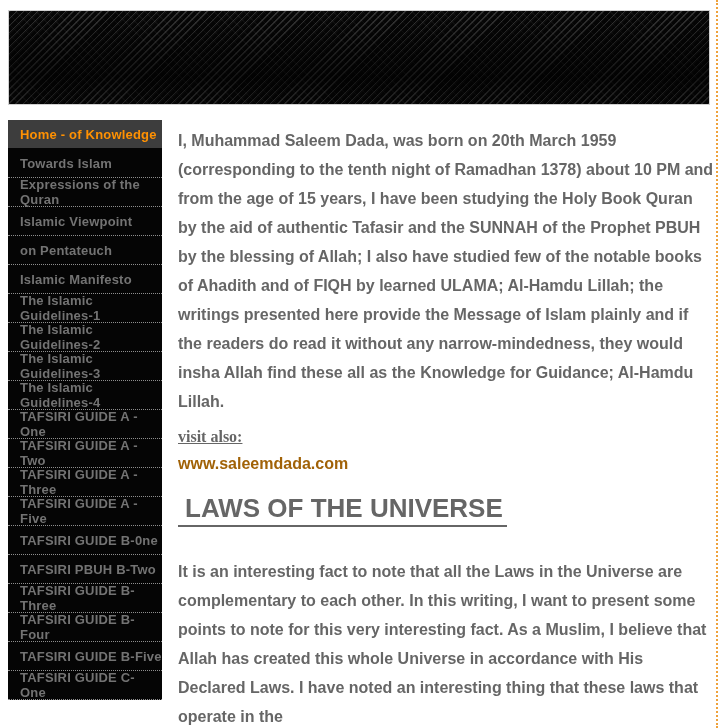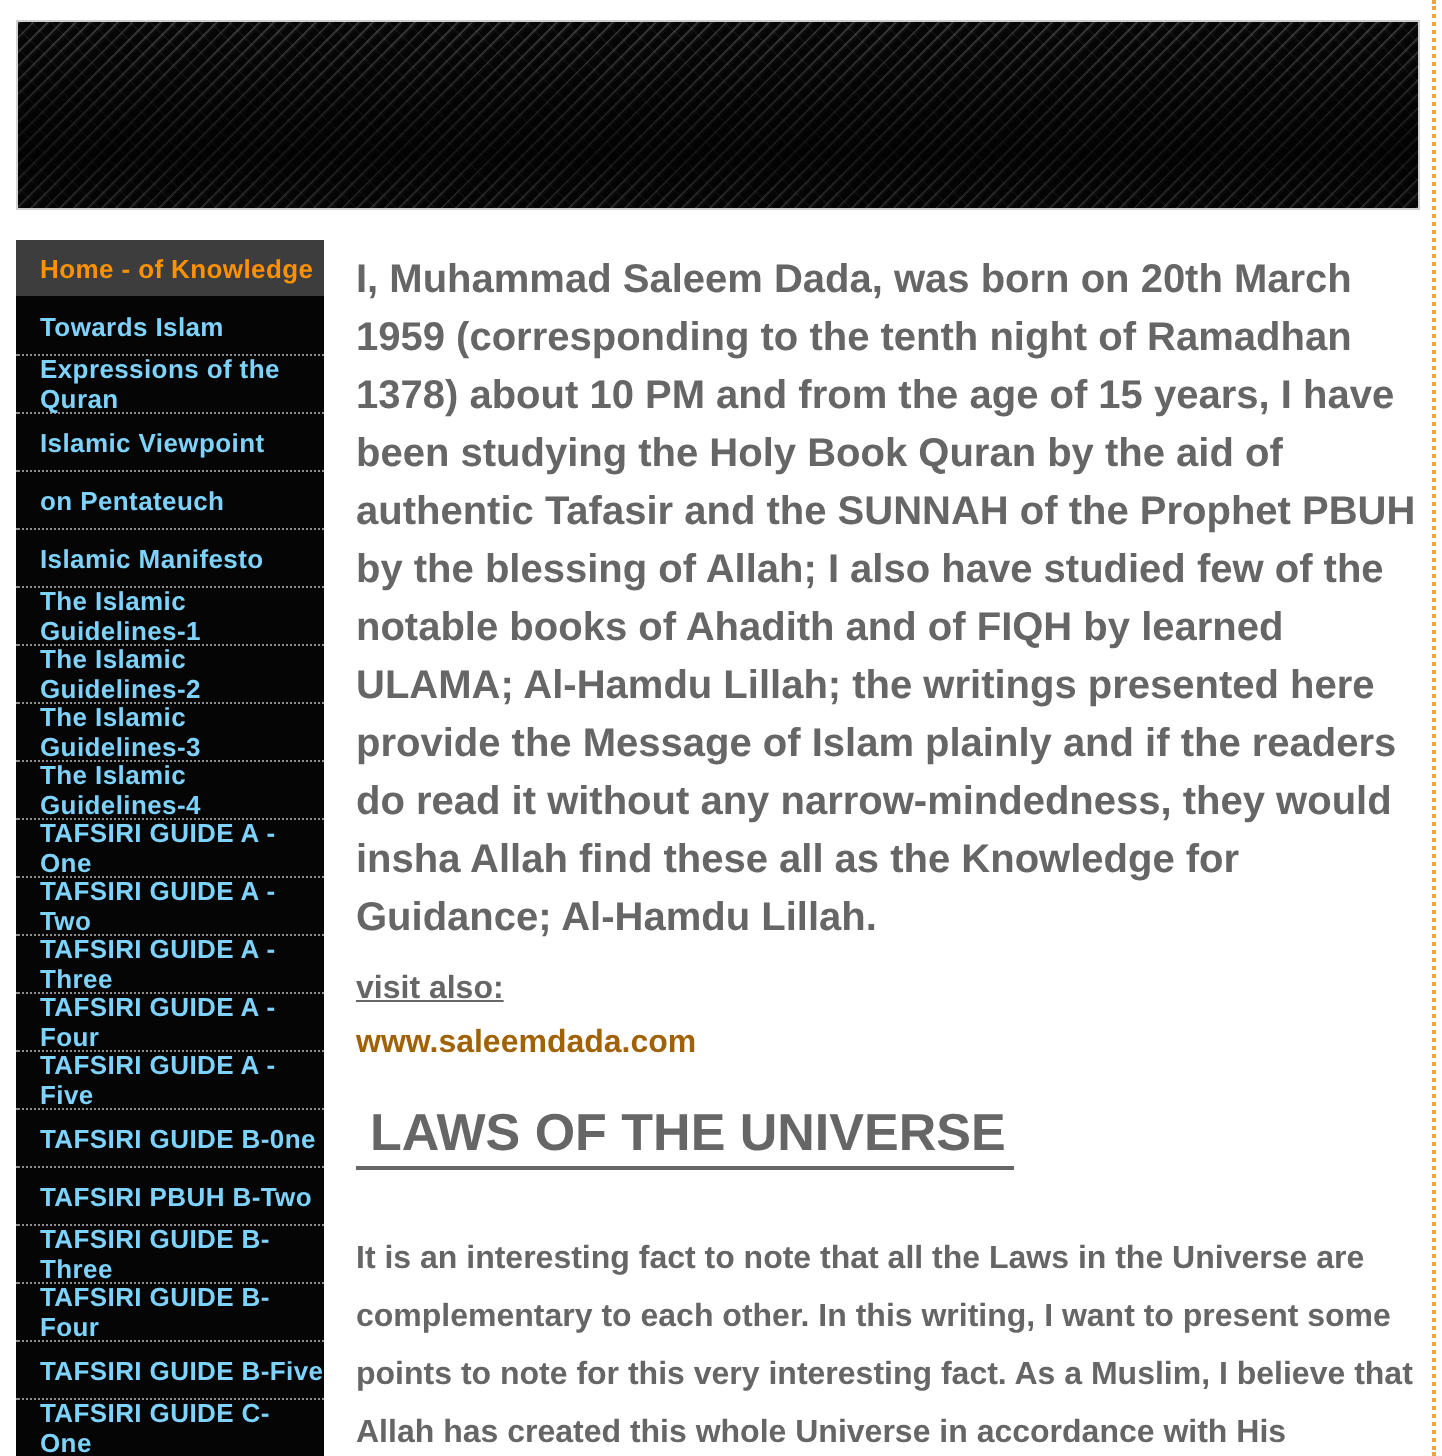--- a/index.html
+++ b/index.html
@@ -15,30 +15,30 @@
   .banner { position:absolute; left:8px; top:10px; width:702px; height:95px;
             border:1px solid #d0d0d0; background-color:#060606;
             background-image:
               linear-gradient(180deg, rgba(0,0,0,0) 0%, rgba(0,0,0,0.45) 45%, rgba(0,0,0,0.62) 72%, rgba(0,0,0,0.25) 100%),
               repeating-linear-gradient(135deg, rgba(210,210,210,0.22) 0 1px, rgba(90,90,90,0.10) 1px 2px, rgba(0,0,0,0) 2px 5px),
               repeating-linear-gradient(45deg, rgba(255,255,255,0.04) 0 1px, rgba(0,0,0,0) 1px 7px); }
 
   
   .sidebar { position:absolute; left:8px; top:120px; width:154px; background:#050505; }
   .nav-item { display:flex; align-items:center; height:29px; padding-left:12px;
-              background:#050505; color:#7dd3fc; font-size:13px; font-weight:bold;
+              background:#050505; color:#737373; font-size:13px; font-weight:bold;
               letter-spacing:0.2px; cursor:pointer;
               border-bottom:1px dotted rgba(255,255,255,0.55); }
   .nav-item.active { background:#3d3d3d; color:#ff9102; border-bottom:1px solid #050505; }
 
   
   .main { position:absolute; left:178px; top:120px; width:537px; color:#666; }
-  .intro { padding-top:6px; font-size:20px; font-weight:bold; line-height:29px; }
+  .intro { padding-top:6px; font-size:16px; font-weight:bold; line-height:29px; }
   .visit-label { margin-top:7px; font-size:16px; font-weight:bold; line-height:27px;
-                 text-decoration:underline; display:inline-block; }
+                 text-decoration:underline; display:inline-block;font-family:Liberation Serif, serif; }
   .visit-link-row { line-height:27px; }
   .visit-link { color:#a16207; font-size:16px; font-weight:bold; text-decoration:none; cursor:pointer; }
   .laws-heading { margin-top:16px; display:inline-block; font-size:26px; font-weight:bold;
                   color:#666; padding:0 4px 1px 7px; border-bottom:2px solid #666;text-align:center; }
   .body-par { margin-top:30px; font-size:16px; font-weight:bold; line-height:29px; }
 </style>
 </head>
 <body>
 
 <div class="page">
@@ -54,21 +54,20 @@
     <div class="nav-item">Islamic Viewpoint</div>
     <div class="nav-item">on Pentateuch</div>
     <div class="nav-item">Islamic Manifesto</div>
     <div class="nav-item">The Islamic Guidelines-1</div>
     <div class="nav-item">The Islamic Guidelines-2</div>
     <div class="nav-item">The Islamic Guidelines-3</div>
     <div class="nav-item">The Islamic Guidelines-4</div>
     <div class="nav-item">TAFSIRI GUIDE A - One</div>
     <div class="nav-item">TAFSIRI GUIDE A - Two</div>
     <div class="nav-item">TAFSIRI GUIDE A - Three</div>
-    <div class="nav-item">TAFSIRI GUIDE A - Four</div>
     <div class="nav-item">TAFSIRI GUIDE A - Five</div>
     <div class="nav-item">TAFSIRI GUIDE B-0ne</div>
     <div class="nav-item">TAFSIRI PBUH B-Two</div>
     <div class="nav-item">TAFSIRI GUIDE B-Three</div>
     <div class="nav-item">TAFSIRI GUIDE B-Four</div>
     <div class="nav-item">TAFSIRI GUIDE B-Five</div>
     <div class="nav-item">TAFSIRI GUIDE C- One</div>
   </nav>
 
   <main class="main">

